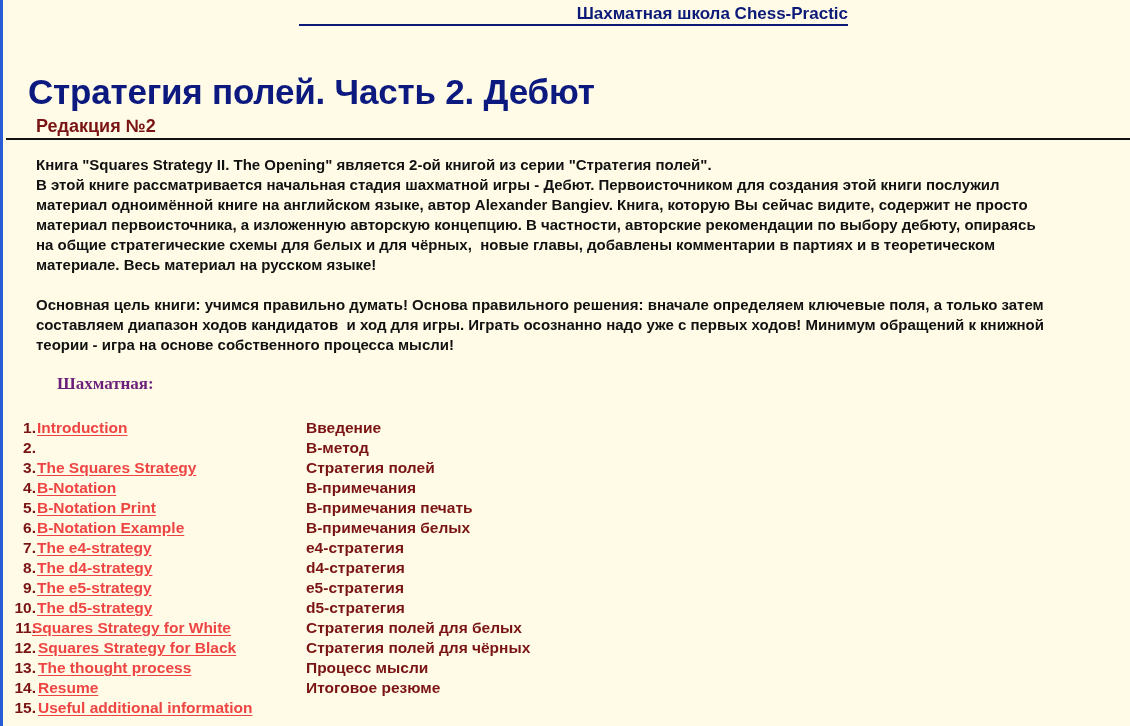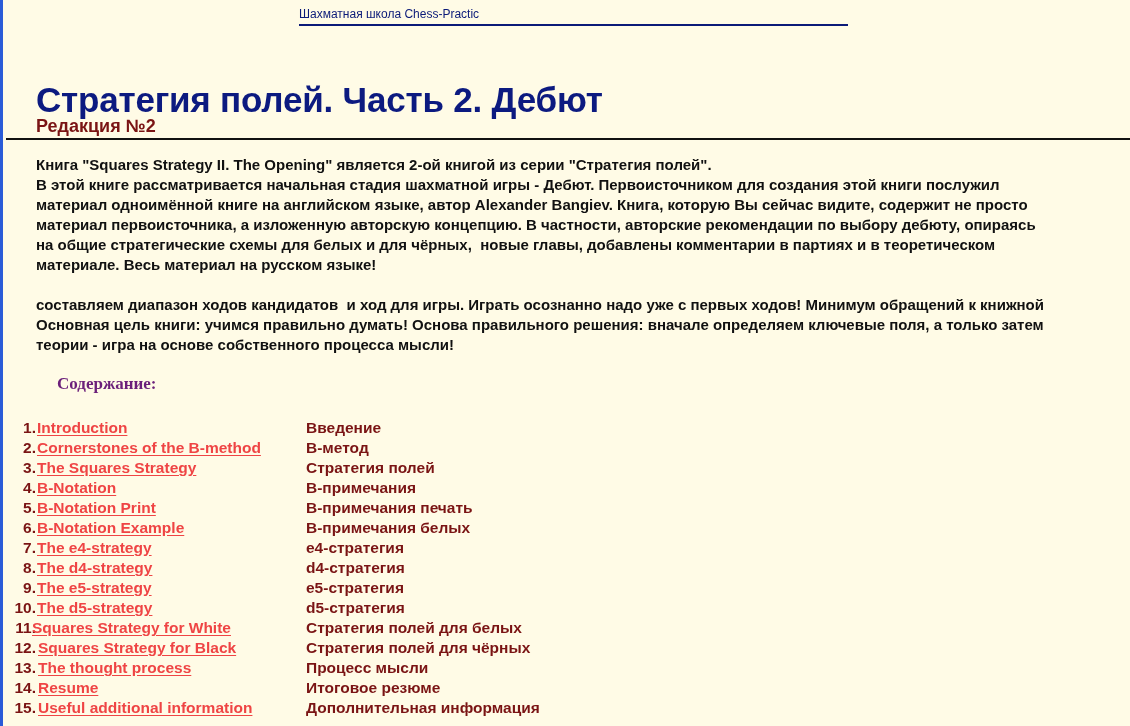--- a/index.html
+++ b/index.html
@@ -6,26 +6,26 @@
   body {
     width:1130px; height:726px; overflow:hidden;
     background:#fffbe6;
     border-left:3px solid #2a5bd7;
     box-sizing:border-box;
     font-family:"Liberation Sans", sans-serif;
     position:relative;
   }
   .top-link-wrap { position:absolute; left:296px; top:4px; width:549px; }
   .top-link {
-    display:block; color:#0b1a78; font-weight:normal; font-size:12px;
+    display:block; color:#0b1a78; font-weight:bold; font-size:17px;
     text-decoration:none; border-bottom:2px solid #0b1a78;
-    padding-bottom:0px; line-height:20px;
+    text-align:right; padding-bottom:0px; line-height:20px;
   }
   h1.title {
-    position:absolute; left:17px; top:64px; margin:16px;
+    position:absolute; left:17px; top:64px; margin:8px;
     font-size:35px; font-weight:bold; color:#0c1a80; letter-spacing:-0.2px;
   }
   .edition {
     position:absolute; left:33px; top:116px;
     font-size:18px; font-weight:bold; color:#7a1414;
   }
   .divider { position:absolute; left:3px; right:0; top:138px; height:2px; background:#111; }
   .para {
     position:absolute; left:33px; width:1085px; margin:0;
     font-size:15px; font-weight:bold; color:#111; line-height:20px;
@@ -56,36 +56,35 @@
 <div class="para p1">
   <div>Книга "Squares Strategy II. The Opening" является 2-ой книгой из серии "Стратегия полей".</div>
   <div>В этой книге рассматривается начальная стадия шахматной игры - Дебют. Первоисточником для создания этой книги послужил</div>
   <div>материал одноимённой книге на английском языке, автор Alexander Bangiev. Книга, которую Вы сейчас видите, содержит не просто</div>
   <div>материал первоисточника, а изложенную авторскую концепцию. В частности, авторские рекомендации по выбору дебюту, опираясь</div>
   <div style="white-space:pre">на общие стратегические схемы для белых и для чёрных,  новые главы, добавлены комментарии в партиях и в теоретическом</div>
   <div>материале. Весь материал на русском языке!</div>
 </div>
 
 <div class="para p2">
+  <div>Основная цель книги: учимся правильно думать! Основа правильного решения: вначале определяем ключевые поля, а только затем</div>
   <div style="white-space:pre">составляем диапазон ходов кандидатов  и ход для игры. Играть осознанно надо уже с первых ходов! Минимум обращений к книжной</div>
-  <div>Основная цель книги: учимся правильно думать! Основа правильного решения: вначале определяем ключевые поля, а только затем</div>
   <div>теории - игра на основе собственного процесса мысли!</div>
 </div>
 
-<div class="toc-heading">Содержание:</div>
+<div class="toc-heading">Шахматная:</div>
 
 <div class="toc">
   <div class="toc-row">
     <span class="toc-num">1.</span>
     <a class="toc-link" href="#">Introduction</a>
     <span class="toc-ru">Введение</span>
   </div>
   <div class="toc-row">
     <span class="toc-num">2.</span>
-    <a class="toc-link" href="#">Cornerstones of the B-method</a>
     <span class="toc-ru">B-метод</span>
   </div>
   <div class="toc-row">
     <span class="toc-num">3.</span>
     <a class="toc-link" href="#">The Squares Strategy</a>
     <span class="toc-ru">Стратегия полей</span>
   </div>
   <div class="toc-row">
     <span class="toc-num">4.</span>
     <a class="toc-link" href="#">B-Notation</a>
@@ -137,15 +136,14 @@
     <span class="toc-ru">Процесс мысли</span>
   </div>
   <div class="toc-row">
     <span class="toc-num">14.</span>
     <a class="toc-link" href="#" style="left:35px">Resume</a>
     <span class="toc-ru">Итоговое резюме</span>
   </div>
   <div class="toc-row">
     <span class="toc-num">15.</span>
     <a class="toc-link" href="#" style="left:35px">Useful additional information</a>
-    <span class="toc-ru">Дополнительная информация</span>
   </div>
 </div>
 
 </body></html>

